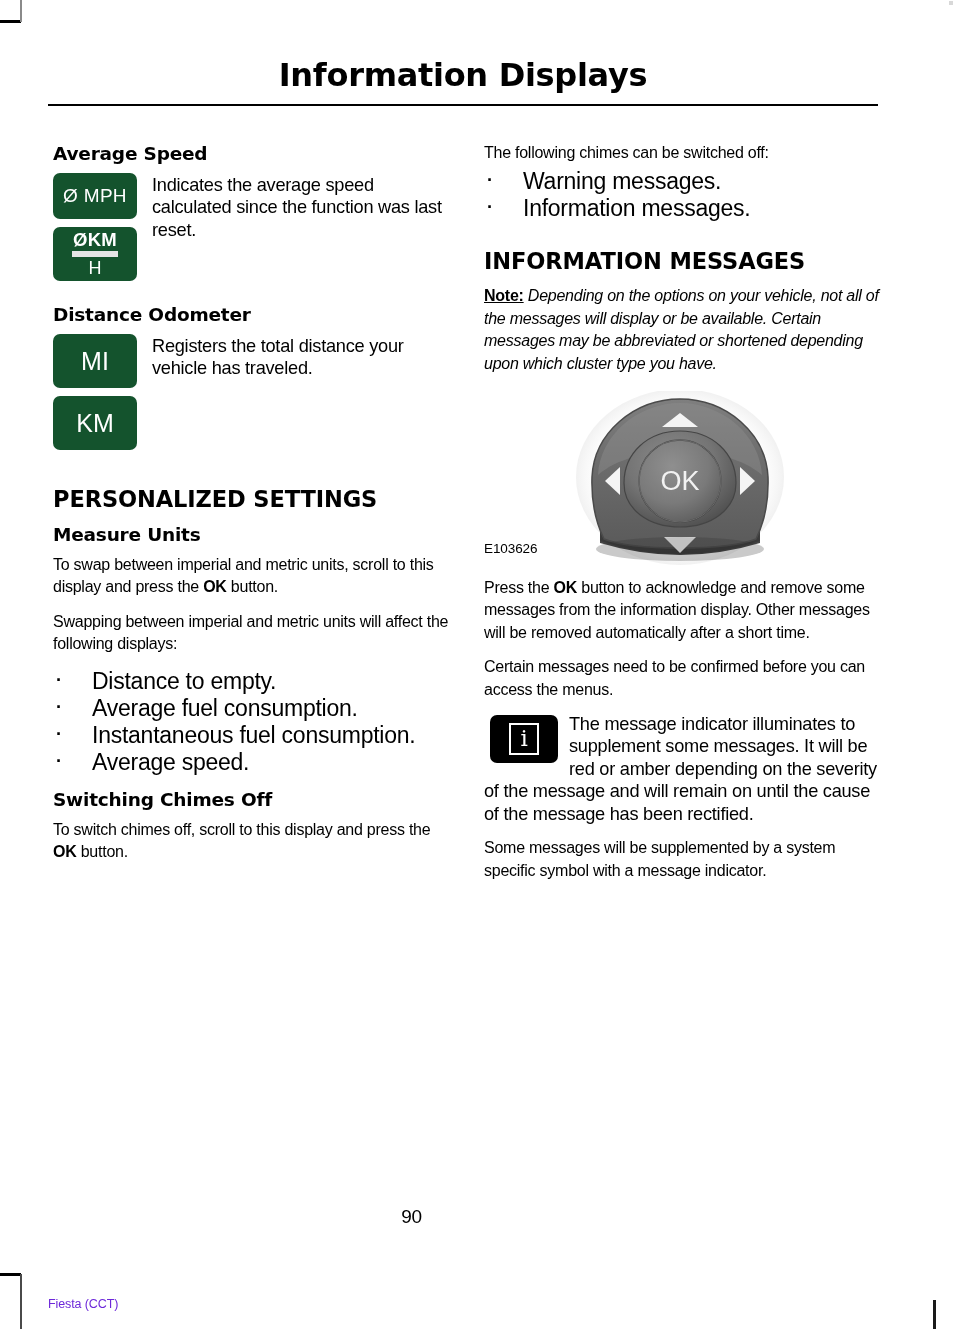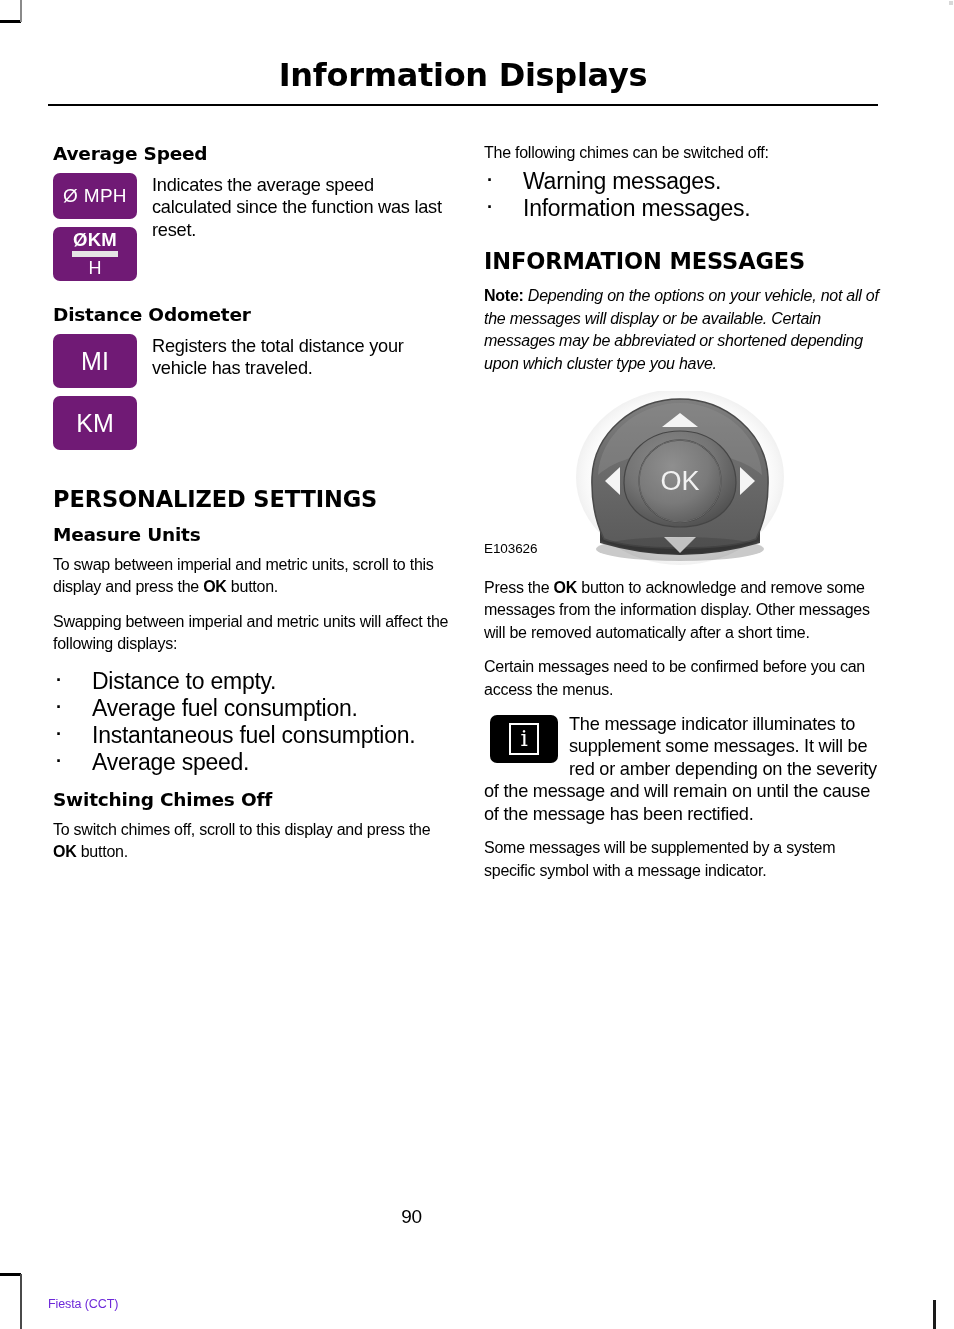--- a/index.html
+++ b/index.html
@@ -82,21 +82,21 @@
     margin: 0 0 8px 0;
   }
   p.body, .body {
     font-size: 16px;
     line-height: 22.4px;
     margin: 0 0 12px 0;
     letter-spacing: -0.25px;
   }
   .body b, b.ok { font-weight: bold; }
   .note-txt { font-style: italic; }
-  .note-txt .note-lbl { font-style: normal; font-weight: bold; }
+  .note-txt .note-lbl { font-style: normal; font-weight: bold; text-decoration: underline; }
 
   ul.bullets {
     list-style: none;
     margin: 0 0 12px 0;
     padding: 0;
   }
   ul.bullets li {
     position: relative;
     font-size: 23px;
     line-height: 27px;
@@ -108,21 +108,21 @@
     position: absolute;
     left: 3px;
     top: -1px;
     font-size: 18.2px;
     font-weight: bold;
   }
 
   
   .tile-row { display: flex; align-items: flex-start; }
   .tile {
-    background: #701a75;
+    background: #14532d;
     border-radius: 7px;
     color: #fff;
     display: flex;
     align-items: center;
     justify-content: center;
     flex: none;
   }
   .tile-mph  { width: 84px; height: 46px; font-size: 19px; letter-spacing: 0.3px; }
   .tile-kmh  { width: 84px; height: 54px; flex-direction: column; line-height: 1; }
   .tile-kmh .num {

